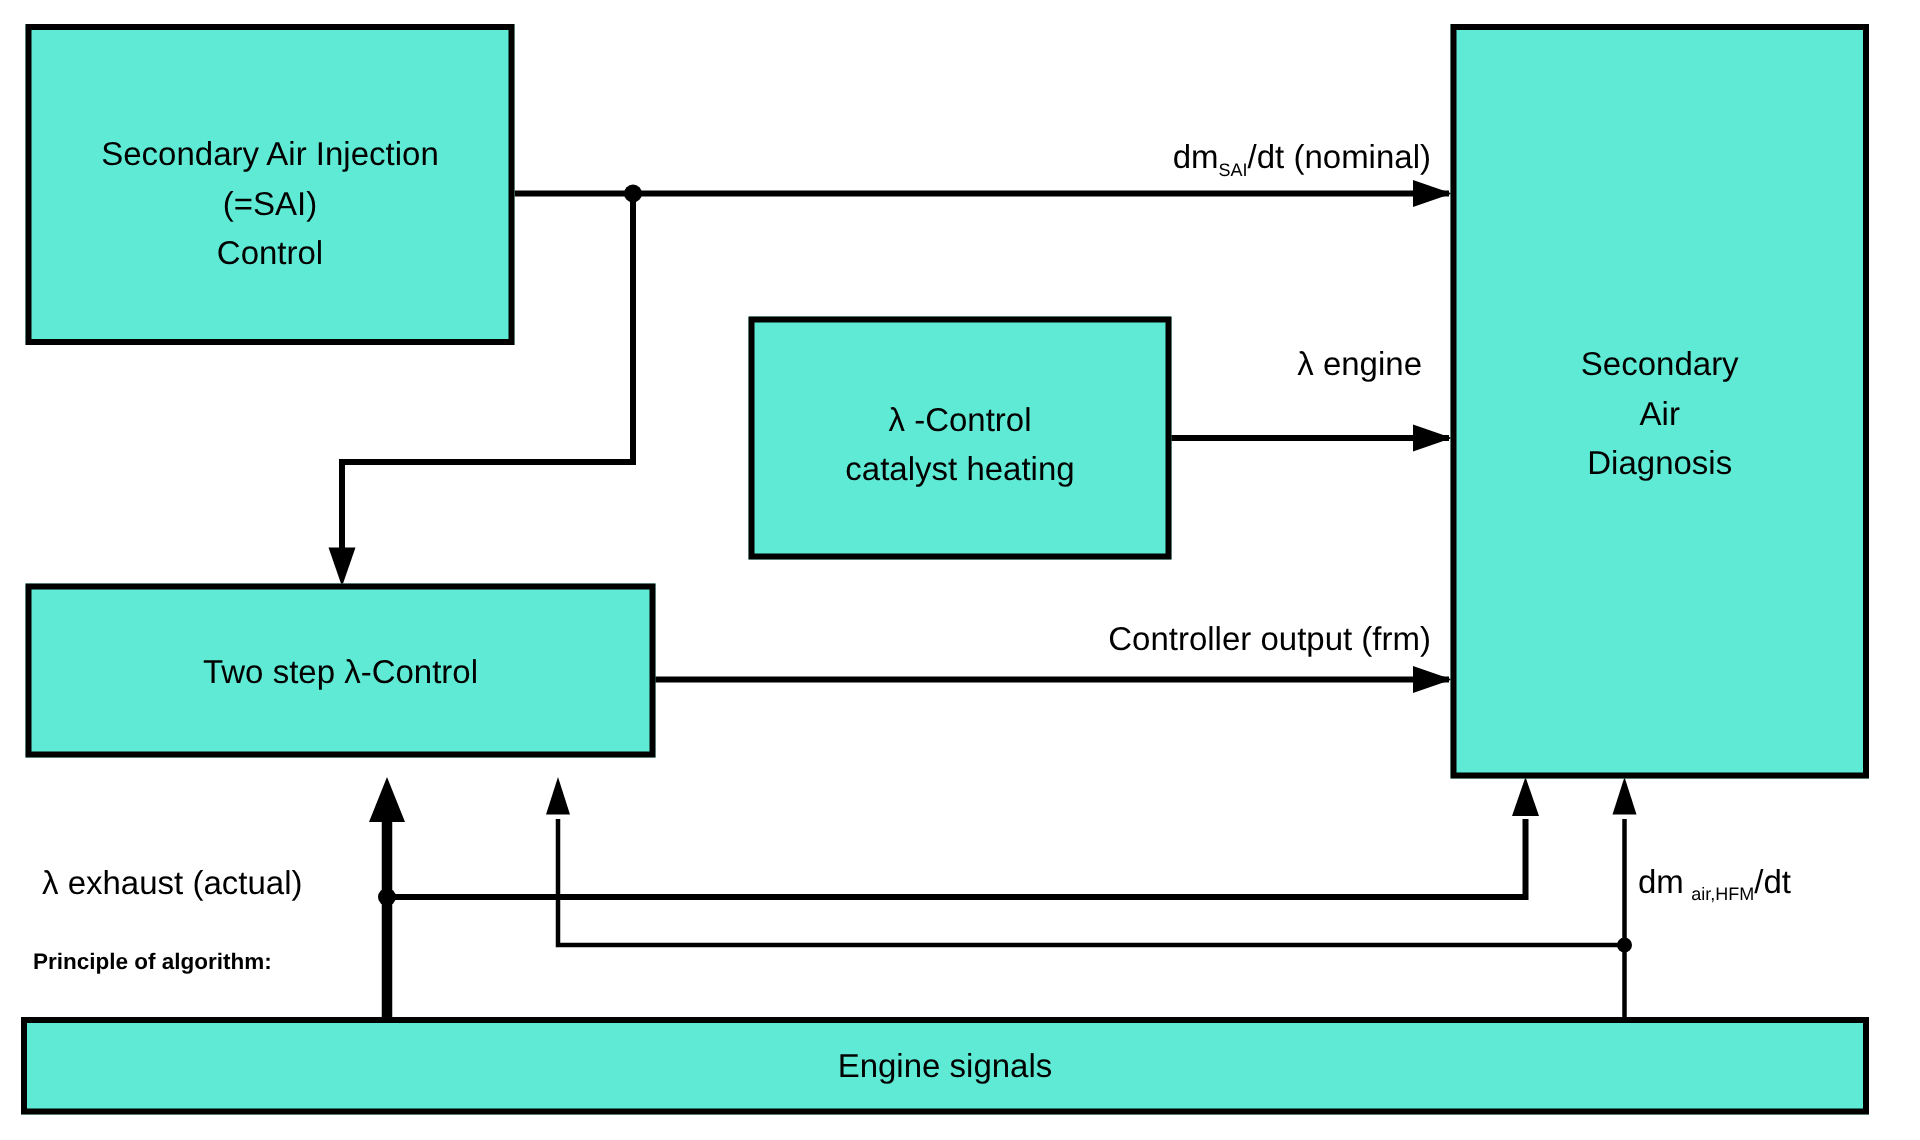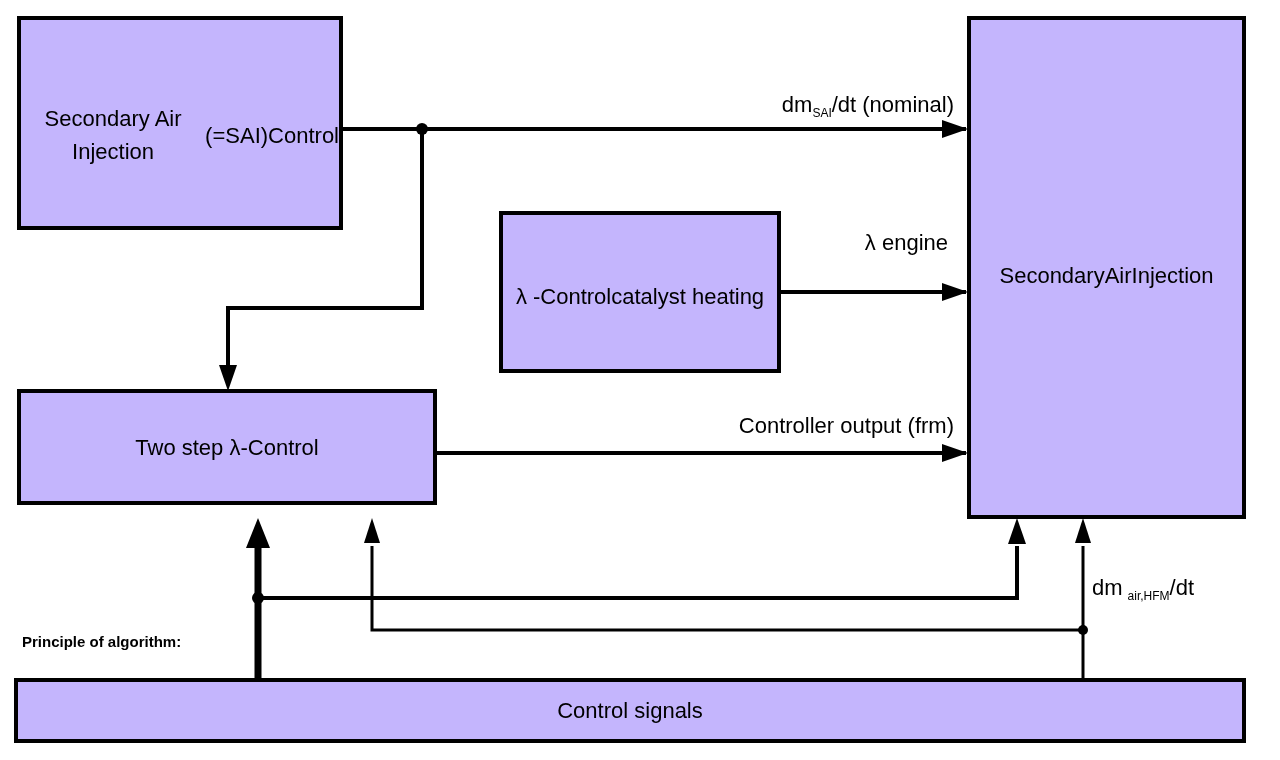--- a/index.html
+++ b/index.html
@@ -2,22 +2,22 @@
 <html><head>
 <meta charset="utf-8">
 <style>
   html,body{margin:0;padding:0;background:#ffffff;}
   #canvas{
     position:relative;width:1280px;height:760px;background:#ffffff;
     font-family:"Liberation Sans","DejaVu Sans",sans-serif;color:#000;overflow:hidden;
   }
   #connectors{position:absolute;left:0;top:0;z-index:1;}
   .box{
-    position:absolute;border:4px solid #000;background:#c4b5fd;z-index:2;
-    display:flex;flex-direction:row;align-items:center;justify-content:center;
+    position:absolute;border:4px solid #000;background:#5eead4;z-index:2;
+    display:flex;flex-direction:column;align-items:center;justify-content:center;
     text-align:center;font-size:22px;line-height:33px;box-sizing:border-box;
   }
   .lbl{position:absolute;z-index:3;font-size:22px;line-height:26px;white-space:nowrap;}
   .lbl sub{font-size:12px;line-height:0;vertical-align:-5px;}
   #box-sai{left:17px;top:16px;width:326px;height:214px;padding-top:24px;}
   #box-catalyst{left:499px;top:211px;width:282px;height:162px;padding-top:8px;}
   #box-twostep{left:17px;top:389px;width:420px;height:116px;}
   #box-diagnosis{left:967px;top:16px;width:279px;height:503px;padding-top:16px;}
   #box-engine{left:14px;top:678px;width:1232px;height:65px;}
   #lbl-sai-flow{left:688px;top:92px;width:266px;text-align:right;}
@@ -70,35 +70,36 @@
     <span>catalyst heating</span>
   </div>
 
   <div id="box-twostep" class="box">
     <span>Two step λ-Control</span>
   </div>
 
   <div id="box-diagnosis" class="box">
     <span>Secondary</span>
     <span>Air</span>
-    <span>Injection</span>
+    <span>Diagnosis</span>
   </div>
 
   <div id="box-engine" class="box">
-    <span>Control signals</span>
+    <span>Engine signals</span>
   </div>
 
   <div id="lbl-sai-flow" class="lbl">
     <span>dm</span><sub>SAI</sub><span>/dt (nominal)</span>
   </div>
 
   <div id="lbl-lambda-engine" class="lbl">λ engine</div>
 
   <div id="lbl-controller" class="lbl">Controller output (frm)</div>
 
+  <div id="lbl-lambda-exhaust" class="lbl">λ exhaust (actual)</div>
 
   <div id="lbl-air-flow" class="lbl">
     <span>dm</span><sub>air,HFM</sub><span>/dt</span>
   </div>
 
   <div id="lbl-principle" class="lbl">Principle of algorithm:</div>
 
 </div>
 
 </body></html>

